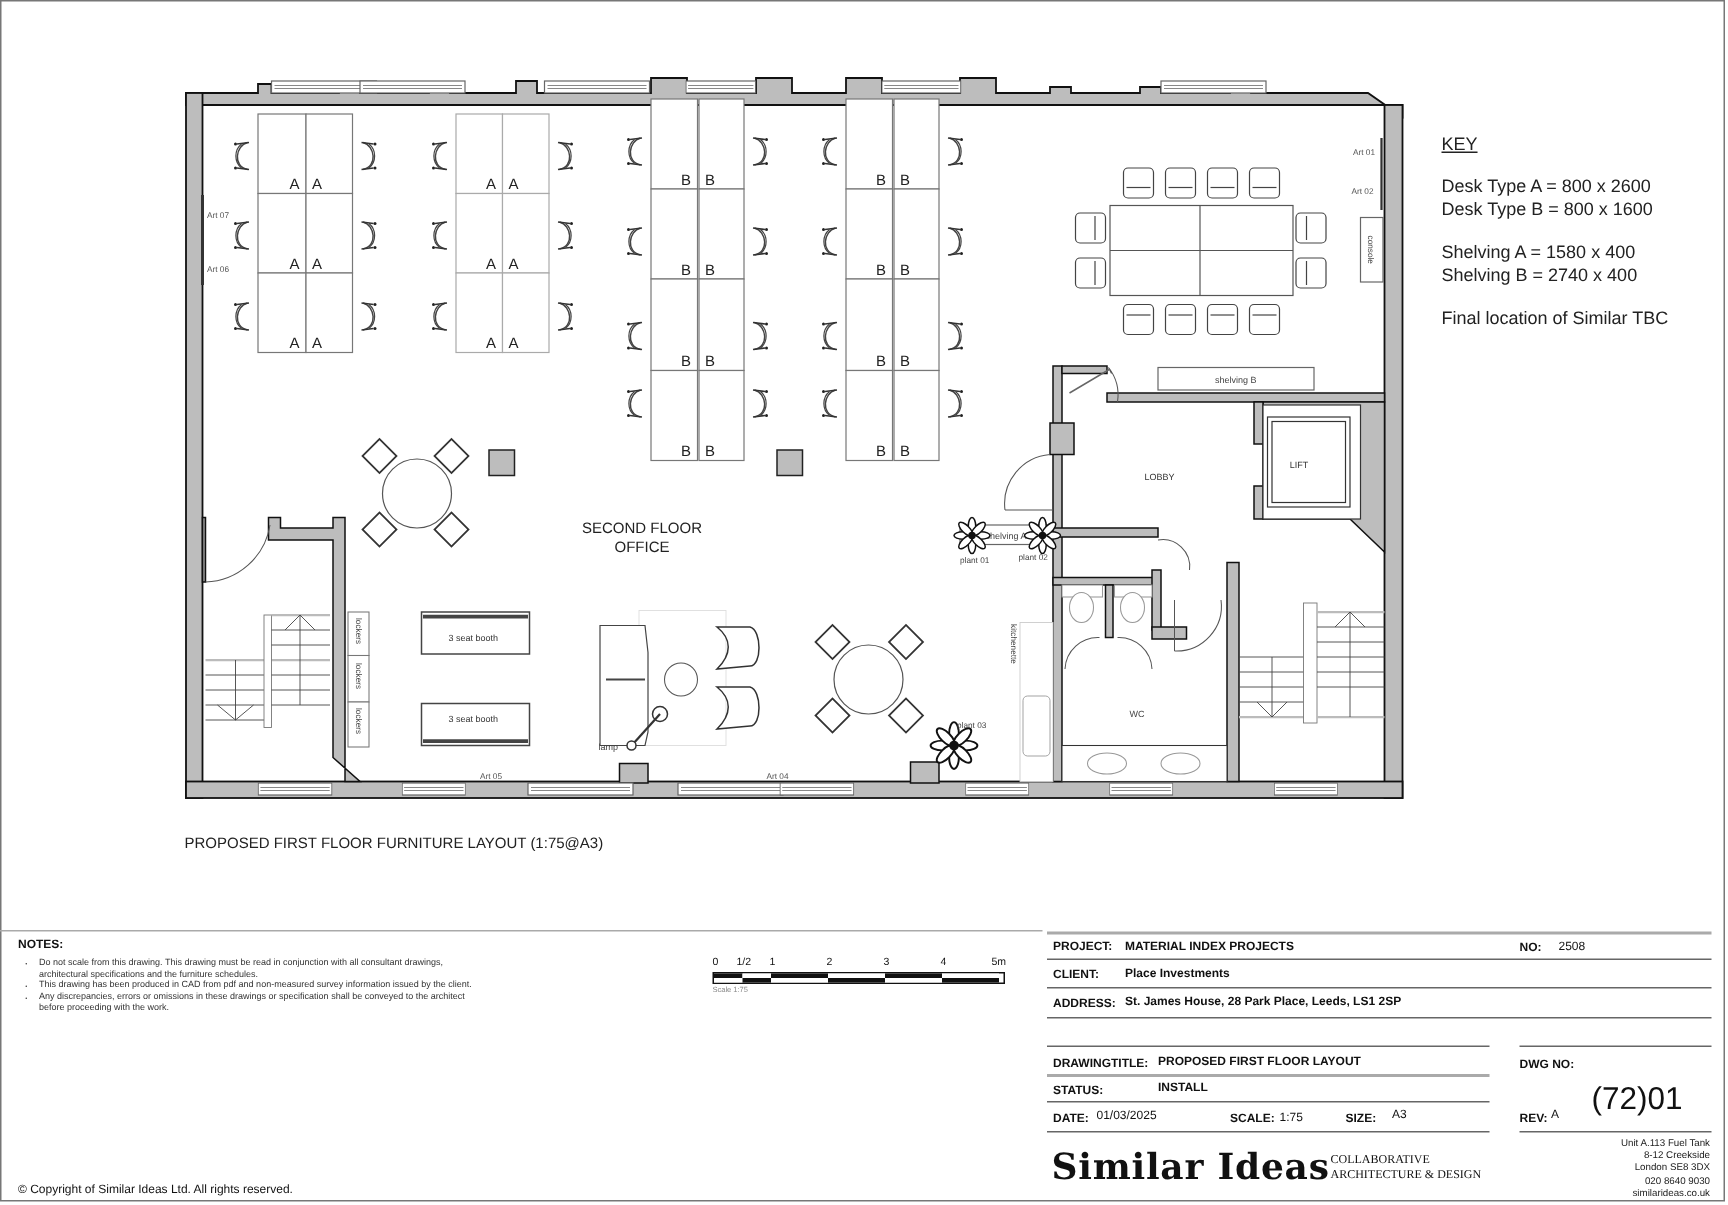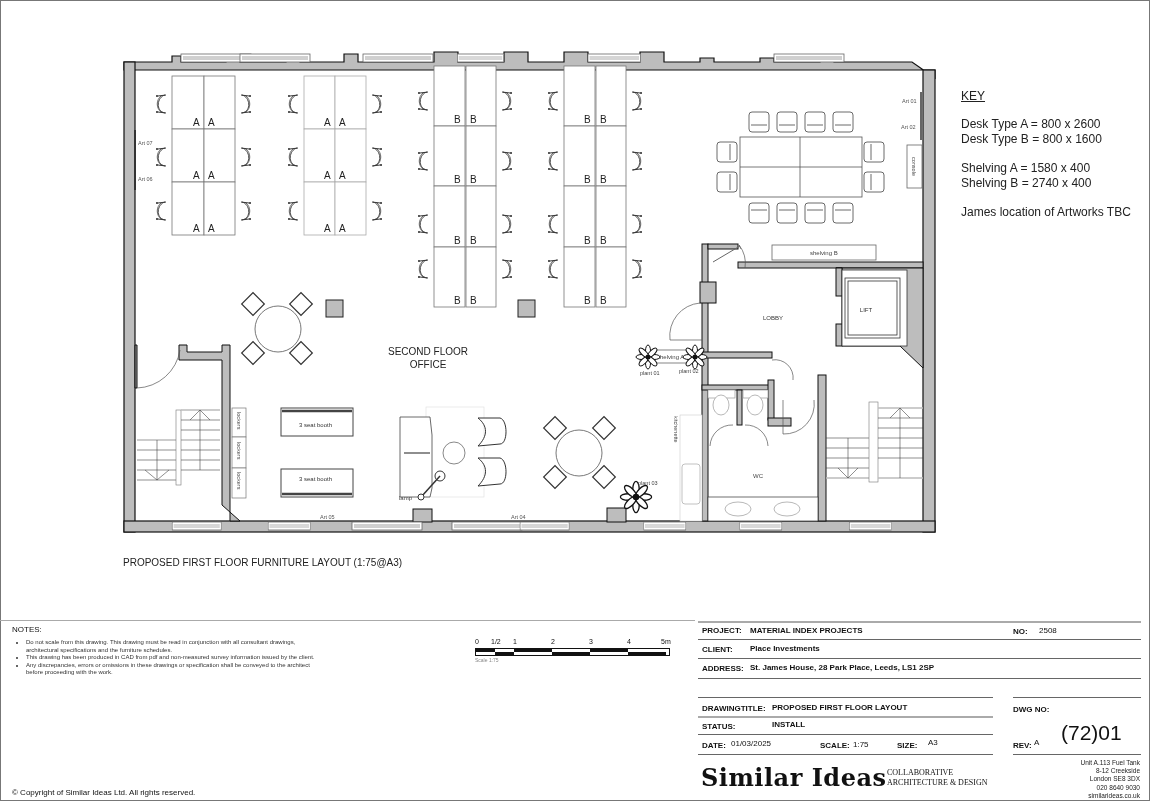--- a/index.html
+++ b/index.html
@@ -6,21 +6,21 @@
   body { width:1152px; height:803px; position:relative; overflow:hidden; font-family:"Liberation Sans", sans-serif; color:#111; }
   .sheet { position:absolute; left:0; top:0; width:1150px; height:801px; border:1px solid #777; box-sizing:border-box; }
   .plan { position:absolute; left:0; top:0; width:1152px; height:560px; }
   .plan text { font-family:"Liberation Sans", sans-serif; }
   .key { position:absolute; left:961px; top:89px; font-size:12px; line-height:15px; color:#222; }
   .key .ttl { text-decoration:underline; margin-bottom:13px; }
   .key .gap { height:14px; }
   .caption { position:absolute; left:123px; top:557px; font-size:10px; color:#222; }
   .notes-bar { position:absolute; left:0; top:620px; width:695px; height:1px; background:#aaa; }
   .notes { position:absolute; left:12px; top:625px; width:310px; font-size:6px; color:#333; }
-  .notes .h { font-size:8px; font-weight:normal; margin-bottom:5px; color:#111; }
+  .notes .h { font-size:8px; font-weight:bold; margin-bottom:5px; color:#111; }
   .notes ul { margin:0; padding-left:14px; }
   .notes li { line-height:7.5px; }
   .scalebar { position:absolute; left:475px; top:638px; }
   .scalebar .lbls { position:relative; height:10px; font-size:7px; width:200px; }
   .scalebar .lbls span { position:absolute; top:0; }
   .scalebar .bar { display:flex; width:195px; height:8px; border:1px solid #111; box-sizing:border-box; }
   .scalebar .bar div { flex-grow:1; }
   .scalebar .s { font-size:5px; color:#888; margin-top:1px; }
   .hl { position:absolute; height:1px; background:#666; }
   .hl.thick { height:2px; background:#aaa; }
@@ -408,21 +408,21 @@
 </svg>
 
 <div class="key">
   <div class="ttl">KEY</div>
   <div>Desk Type A = 800 x 2600</div>
   <div>Desk Type B = 800 x 1600</div>
   <div class="gap"></div>
   <div>Shelving A = 1580 x 400</div>
   <div>Shelving B = 2740 x 400</div>
   <div class="gap"></div>
-  <div>James location of Artworks TBC</div>
+  <div>Final location of Similar TBC</div>
 </div>
 
 <div class="caption">PROPOSED FIRST FLOOR FURNITURE LAYOUT (1:75@A3)</div>
 
 <div class="notes-bar"></div>
 <div class="notes">
   <div class="h">NOTES:</div>
   <ul>
     <li>Do not scale from this drawing. This drawing must be read in conjunction with all consultant drawings, architectural specifications and the furniture schedules.</li>
     <li>This drawing has been produced in CAD from pdf and non-measured survey information issued by the client.</li>

